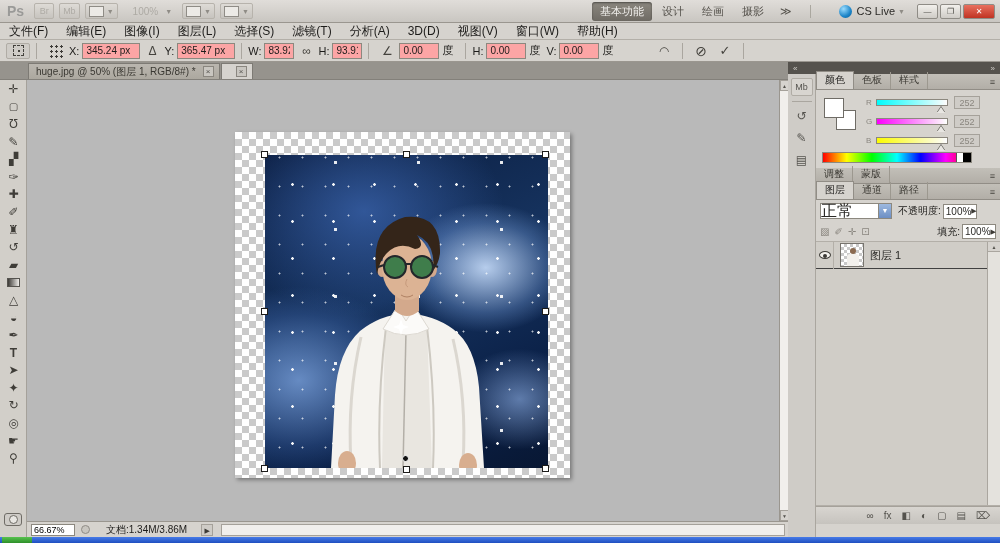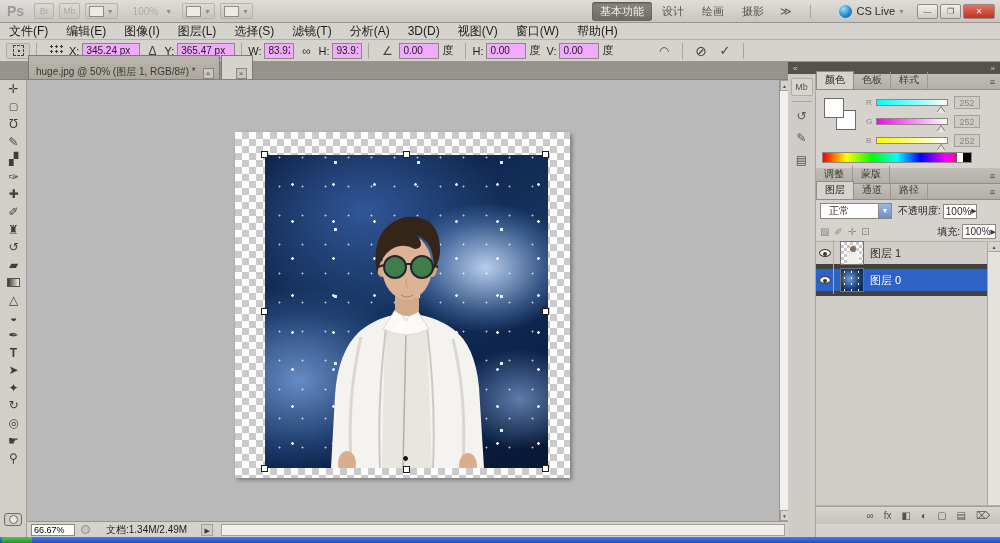--- a/index.html
+++ b/index.html
@@ -42,33 +42,33 @@
     border-bottom:1px solid #9a968f; display:flex; align-items:center; font-size:11px; }
   .opt-sep { width:1px; height:16px; background:#aaa69f; margin:0 6px; }
   .opt-toolchip { width:24px; height:16px; margin-left:6px; border:1px solid #b0aca5; border-radius:2px;
     background:#cfccc7; display:flex; align-items:center; justify-content:center; }
   .bbox-glyph { width:11px; height:11px; border:1px dashed #44423d; position:relative; }
   .bbox-glyph:after { content:""; position:absolute; left:4px; top:4px; width:2px; height:2px; background:#44423d; }
   .refpoint { width:14px; height:14px; margin:0 6px;
     background-image:radial-gradient(circle,#3c3a36 1.1px,transparent 1.4px);
     background-size:5px 5px; background-position:0 0; }
   .opt-label { color:#1d1c1a; margin-right:3px; }
-  .opt-input { height:16px; border:1px solid #8c887f; background:#f0abfc; font-size:10px;
+  .opt-input { height:16px; border:1px solid #8c887f; background:#fca5a5; font-size:10px;
     padding:0 3px; font-family:inherit; color:#1d1c1a; }
   .w58{width:58px} .w52{width:30px} .w40{width:40px}
   .opt-iconbtn { width:18px; height:16px; display:flex; align-items:center; justify-content:center;
     color:#44423d; font-size:12px; margin:0 3px; }
   .opt-deg { margin:0 6px 0 3px; }
   .opt-spacer { flex:1; }
   .opt-commitgroup { display:flex; align-items:center; margin-right:250px; }
 
   
   .tabbar { position:absolute; left:0; top:62px; width:788px; height:18px; background:#96938d;
     border-bottom:1px solid #83807a; display:flex; align-items:flex-end; padding-left:28px; }
-  .doc-tab { height:24px; display:flex; align-items:flex-end; padding:0 5px 0 7px; font-size:10px;
+  .doc-tab { height:16px; display:flex; align-items:center; padding:0 5px 0 7px; font-size:10px;
     border:1px solid #7d7a74; border-bottom:none; margin-right:1px; white-space:nowrap; }
   .doc-tab.inactive { background:linear-gradient(#bab6af,#aca89f); color:#3a3832; }
   .doc-tab.active { background:#d6d3ce; color:#1d1c1a; }
   .tab-close { margin-left:7px; width:11px; height:11px; border:1px solid #8a867f; font-size:8px;
     line-height:9px; text-align:center; color:#55534e; background:#c9c6c0; }
 
   
   .toolbar { position:absolute; left:0; top:80px; width:27px; height:457px; background:#d2cfc9;
     border-right:1px solid #a5a19a; }
   .tool { width:27px; height:17.6px; display:flex; align-items:center; justify-content:center;
@@ -151,31 +151,31 @@
   .cp-val { width:26px; height:13px; margin-left:6px; border:1px solid #a5a19a; background:#cfccc7;
     color:#8a867f; font-size:9px; text-align:center; line-height:12px; }
   .spectrum { position:absolute; left:6px; top:62px; width:150px; height:11px; border:1px solid #8c887f;
     background:linear-gradient(90deg,#f00 0%,#ff0 16%,#0f0 33%,#0ff 50%,#00f 66%,#f0f 83%,#f00 100%); }
   .spec-w { position:absolute; right:8px; top:0; width:7px; height:9px; background:#fff; border-left:1px solid #555; }
   .spec-k { position:absolute; right:0; top:0; width:8px; height:9px; background:#000; }
 
   
   .blend-row { height:22px; display:flex; align-items:center; padding:0 4px; }
   .blend-select { width:72px; height:16px; border:1px solid #8c887f; background:#fff; display:flex; align-items:center; }
-  .blend-select .txt { flex:1; padding-left:8px; font-size:10px; }
+  .blend-select .txt { flex:1; padding-left:0; font-size:16px; }
   .dd-btn { width:13px; height:14px; background:linear-gradient(#9db9e0,#6d8fc4); border-left:1px solid #8c887f;
     color:#fff; font-size:7px; text-align:center; line-height:13px; }
   .small-lab { font-size:10px; margin-left:6px; color:#1d1c1a; }
   .val-box { width:34px; height:15px; border:1px solid #8c887f; background:#fff; font-size:10px;
     display:flex; align-items:center; justify-content:space-between; padding:0 2px; margin-left:2px; }
   .val-box .a { font-size:7px; color:#3c3a36; }
   .lock-row { height:20px; display:flex; align-items:center; padding:0 4px; border-bottom:1px solid #b3afa8; }
   .lock-ico { font-size:10px; color:#8a867f; margin-right:5px; }
   .layer-list { position:relative; height:264px; background:#d0cdc7; border-bottom:1px solid #b3afa8; }
-  .layer-row { height:27px; display:flex; align-items:center; border-bottom:5px solid #404040; }
+  .layer-row { height:27px; display:flex; align-items:center; border-bottom:1px solid #404040; }
   .layer-row.selected { background:#2e63c5; color:#fff; }
   .eye-cell { width:18px; height:27px; border-right:1px solid #b3afa8; display:flex; align-items:center; justify-content:center; }
   .eye { width:12px; height:8px; border-radius:50% / 50%; background:#f4f2ee; border:1px solid #3c3a36; position:relative; }
   .eye:after { content:""; position:absolute; left:3.5px; top:1.5px; width:4px; height:4px; border-radius:50%; background:#3c3a36; }
   .thumb { width:24px; height:24px; border:1px solid #77746e; margin:0 6px; position:relative; overflow:hidden; }
   .thumb.person { background-color:#fff;
     background-image:linear-gradient(45deg,#c9c9c9 25%,transparent 25%,transparent 75%,#c9c9c9 75%),
       linear-gradient(45deg,#c9c9c9 25%,transparent 25%,transparent 75%,#c9c9c9 75%);
     background-size:6px 6px; background-position:0 0,3px 3px; }
   .thumb.person:before { content:""; position:absolute; left:9px; top:4px; width:6px; height:6px; border-radius:50%; background:#8a6a50; }
@@ -422,21 +422,21 @@
     </div>
   </div>
 
   <div class="vscroll">
     <span class="arr" style="top:0">▲</span>
     <span class="arr" style="bottom:0">▼</span>
   </div>
   <div class="statusrow">
     <input class="status-zoom" readonly="" value="66.67%" style="">
     <span class="status-orb"></span>
-    <span class="status-doc">文档:1.34M/2.49M</span>
+    <span class="status-doc">文档:1.34M/3.86M</span>
     <span class="status-more">▶</span>
     <span class="hscroll-track"></span>
   </div>
 
   <div class="dock-topbar">
     <span>«</span>
     <span>»</span>
   </div>
   <div class="dock-strip">
     <div class="dock-ico">Mb</div>
@@ -519,27 +519,20 @@
       </span>
     </div>
     <div class="layer-list">
       <div class="layer-row">
         <span class="eye-cell">
             <span class="eye"></span>
           </span>
         <span class="thumb person"></span>
         <span class="layer-name">图层 1</span>
       </div>
-      <div class="layer-row selected">
-        <span class="eye-cell">
-            <span class="eye"></span>
-          </span>
-        <span class="thumb space"></span>
-        <span class="layer-name">图层 0</span>
-      </div>
       <div class="list-scroll">
         <span class="arr" style="display:block">▲</span>
       </div>
     </div>
     <div class="layers-footer">
       <i class="lf-ico">∞</i>
       <i class="lf-ico">fx</i>
       <i class="lf-ico">◧</i>
       <i class="lf-ico">◐</i>
       <i class="lf-ico">▢</i>

